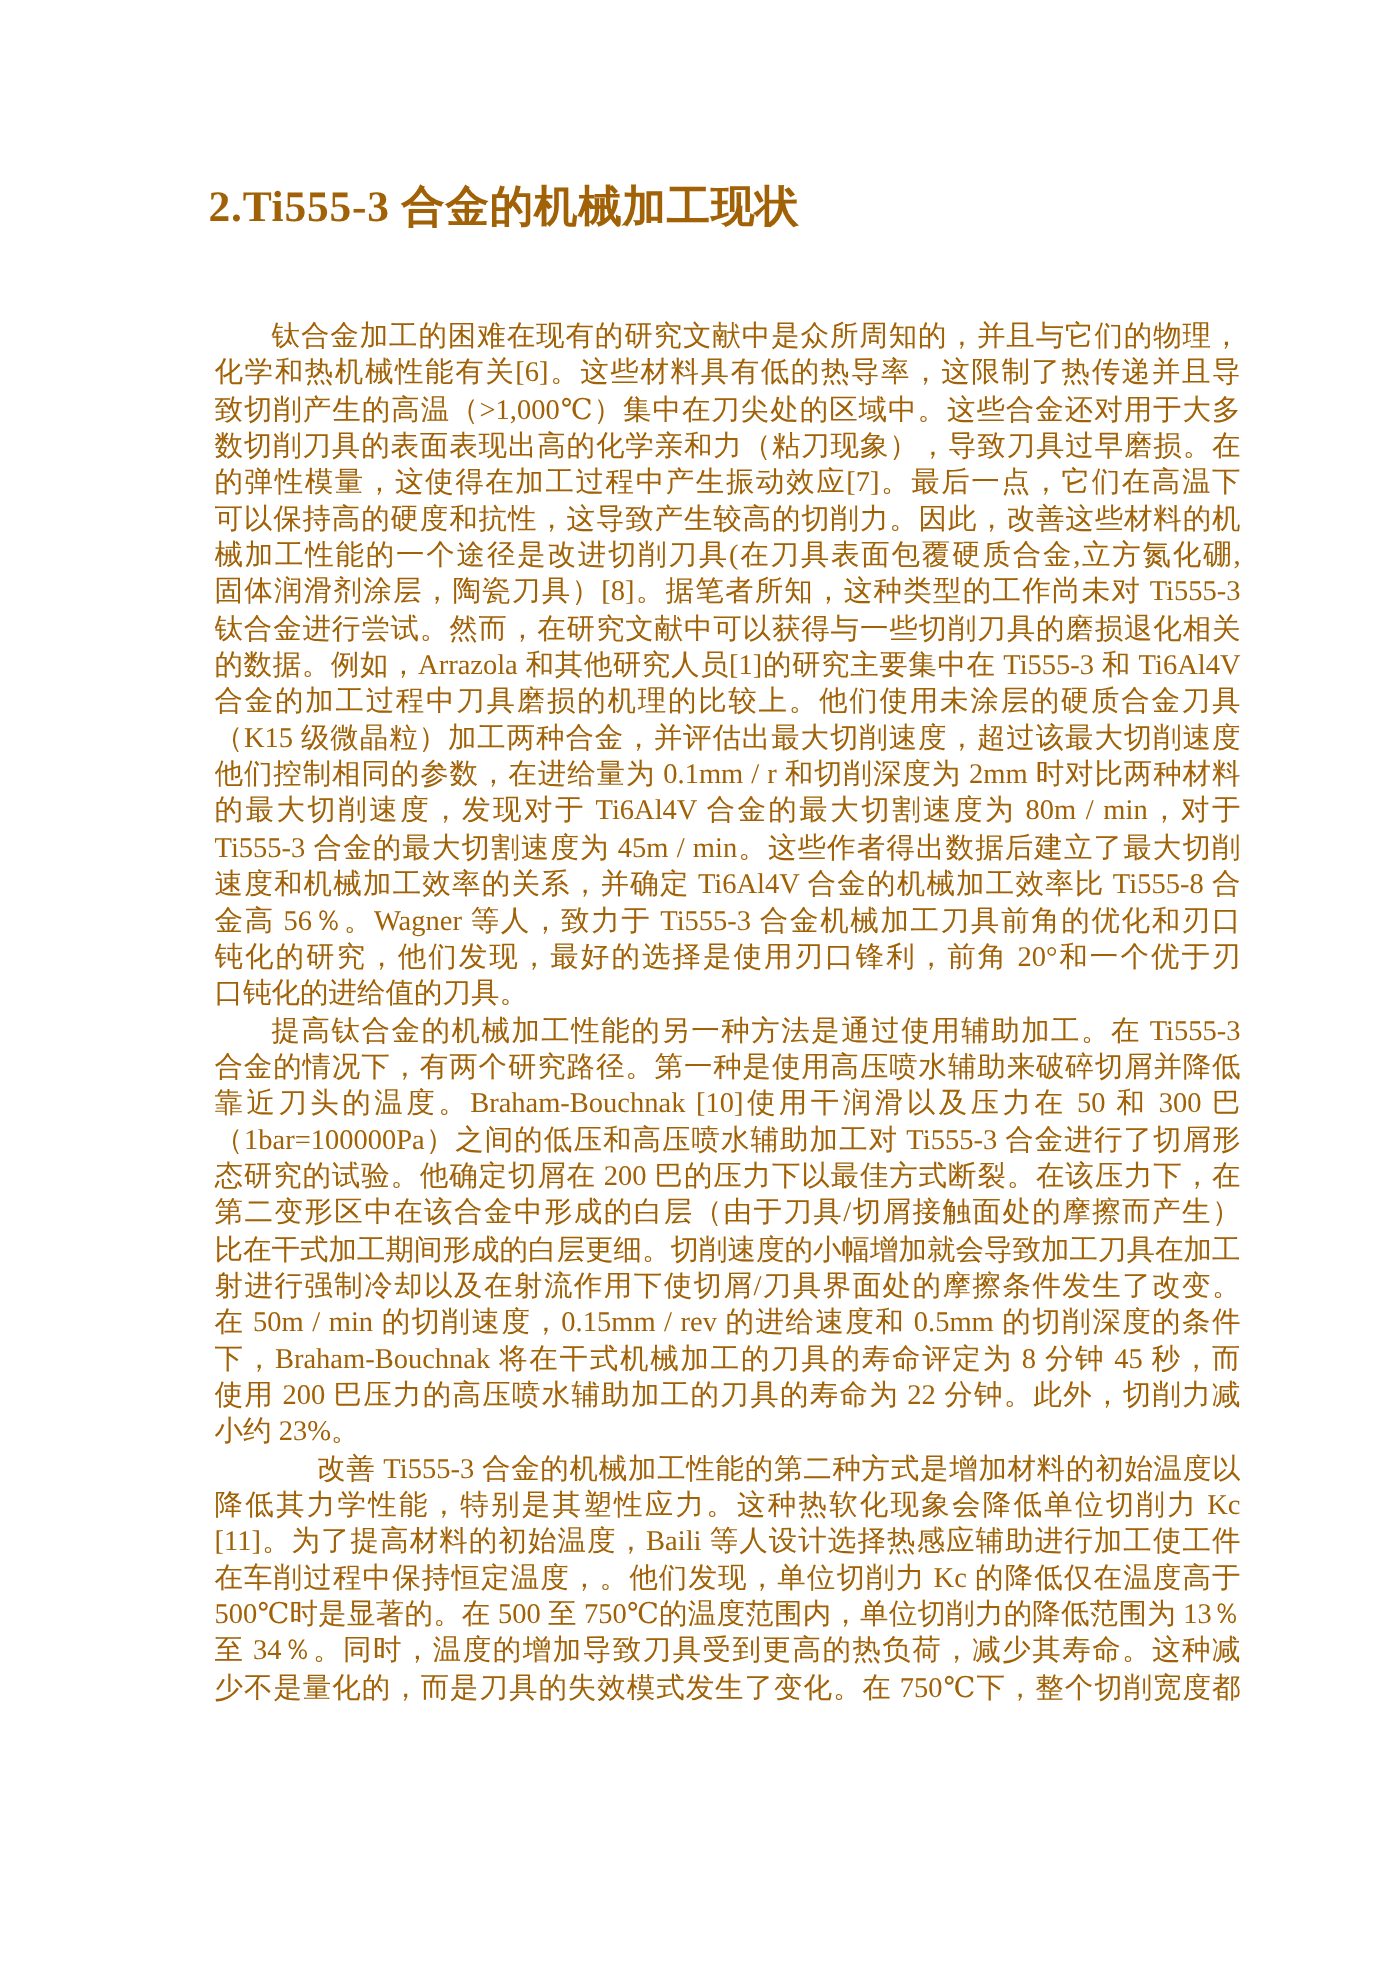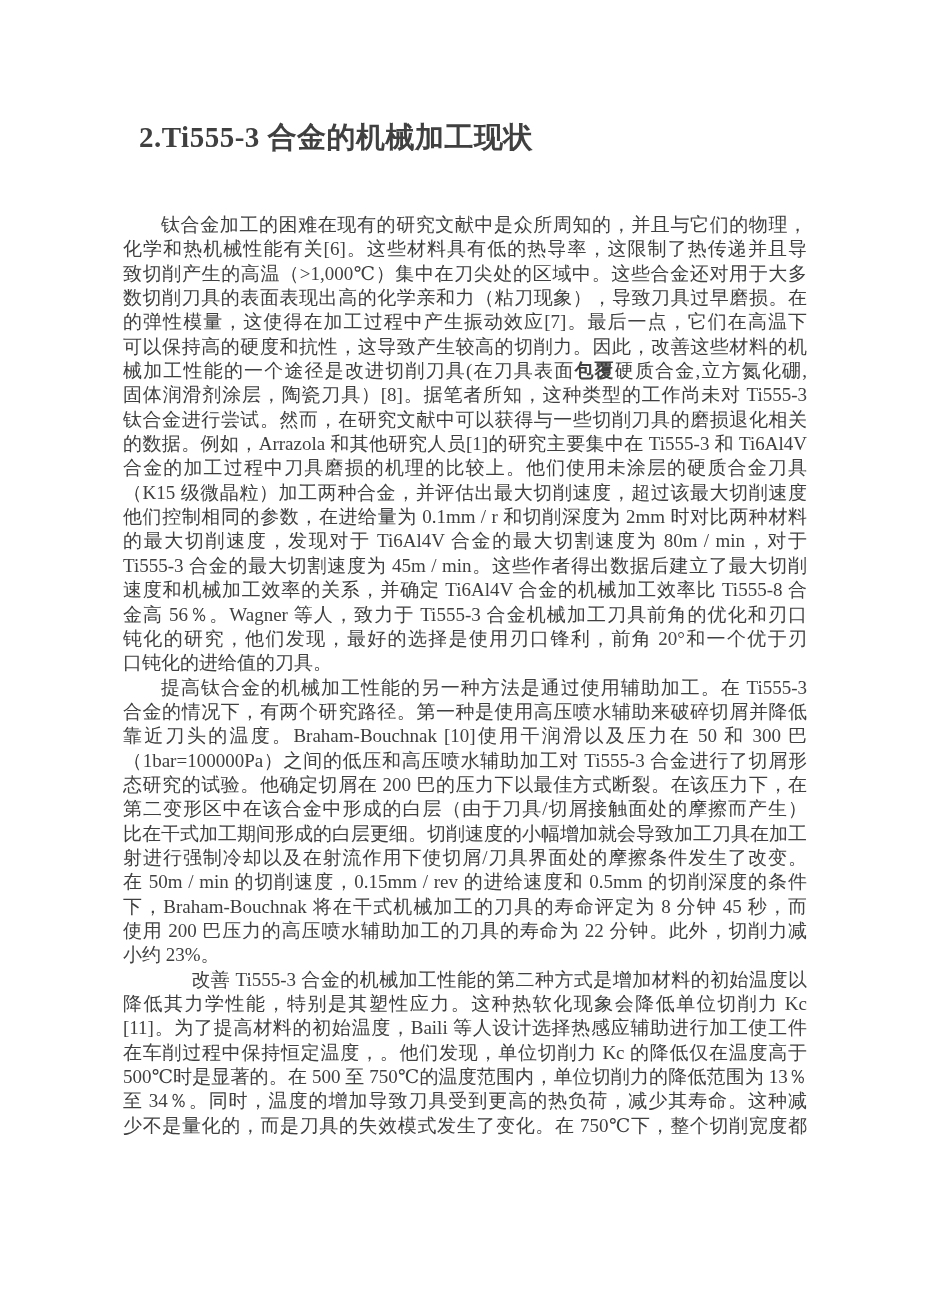--- a/index.html
+++ b/index.html
@@ -4,52 +4,52 @@
 <style>
   html, body { margin: 0; padding: 0; background: #888; }
   .page {
     position: relative;
     width: 926px;
     height: 1309px;
     background: #ffffff;
     margin: 0 auto;
     overflow: hidden;
     font-family: "Liberation Serif", "DejaVu Serif", serif;
-    color: #404040;
+    color: #a16207;
   }
   .title {
     position: absolute;
     left: 139px;
     top: 118px;
     margin: 0;
     font-size: 29px;
     font-weight: bold;
     letter-spacing: 0.5px;
     white-space: nowrap;
   }
   .doc-body {
     position: absolute;
-    left: 123px;
+    left: 143px;
     top: 213px;
     width: 684px;
   }
   .paragraph { margin: 0; padding: 0; }
   .line {
     height: 24.35px;
     line-height: 24.35px;
     font-size: 19px;
     text-align: justify;
     text-align-last: justify;
     overflow: hidden;
     white-space: nowrap;
   }
   .line.noflush {
     text-align-last: left;
   }
-  .line b { font-weight: bold; }
+  .line b { font-weight: normal; }
 </style>
 </head>
 <body>
 
 <div class="page">
   <h1 class="title">2.Ti555-3 合金的机械加工现状</h1>
   <div class="doc-body" id="doc-body">
       <div class="paragraph">
         <div class="line" style="text-indent: 2em;"><span>钛合金加工的困难在现有的研究文献中是众所周知的，并且与它们的物理，</span></div>
         <div class="line"><span>化学和热机械性能有关[6]。这些材料具有低的热导率，这限制了热传递并且导</span></div>

